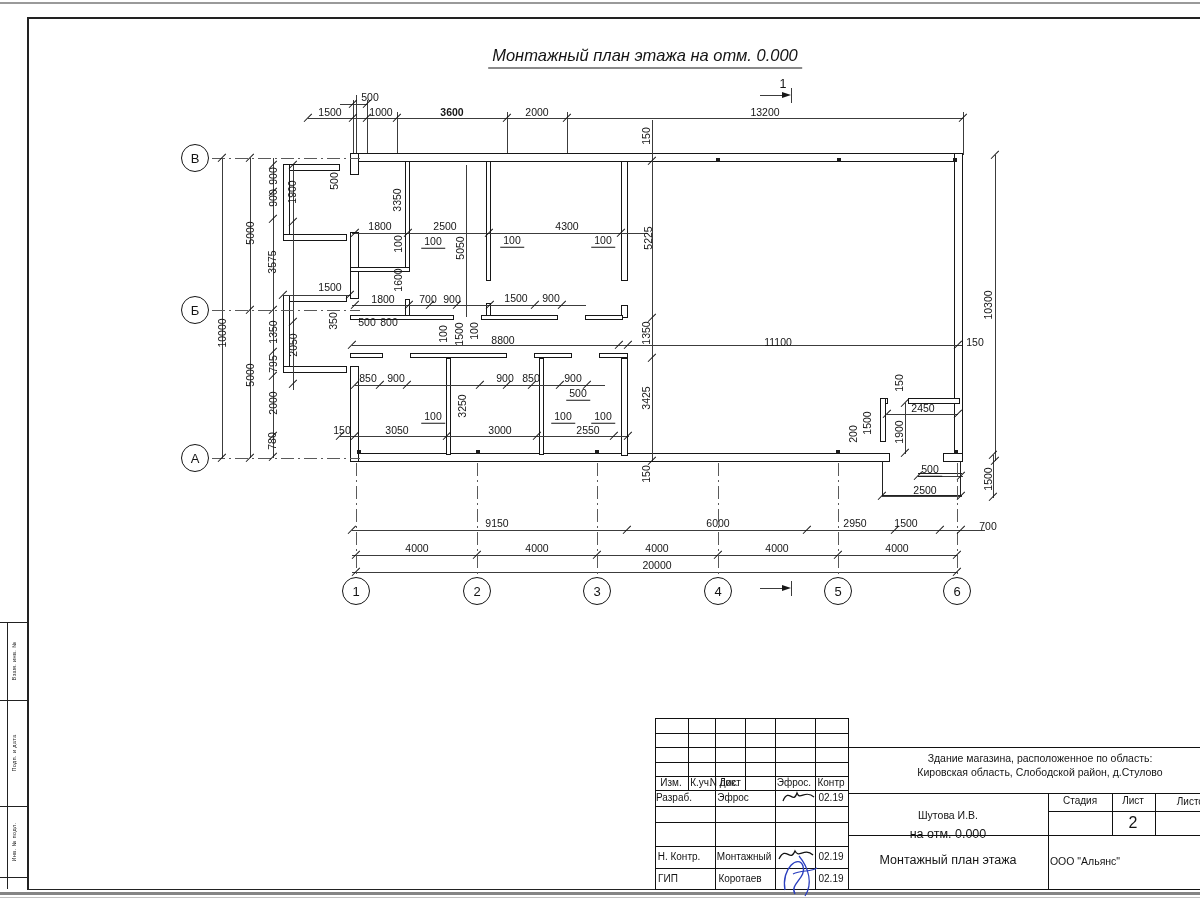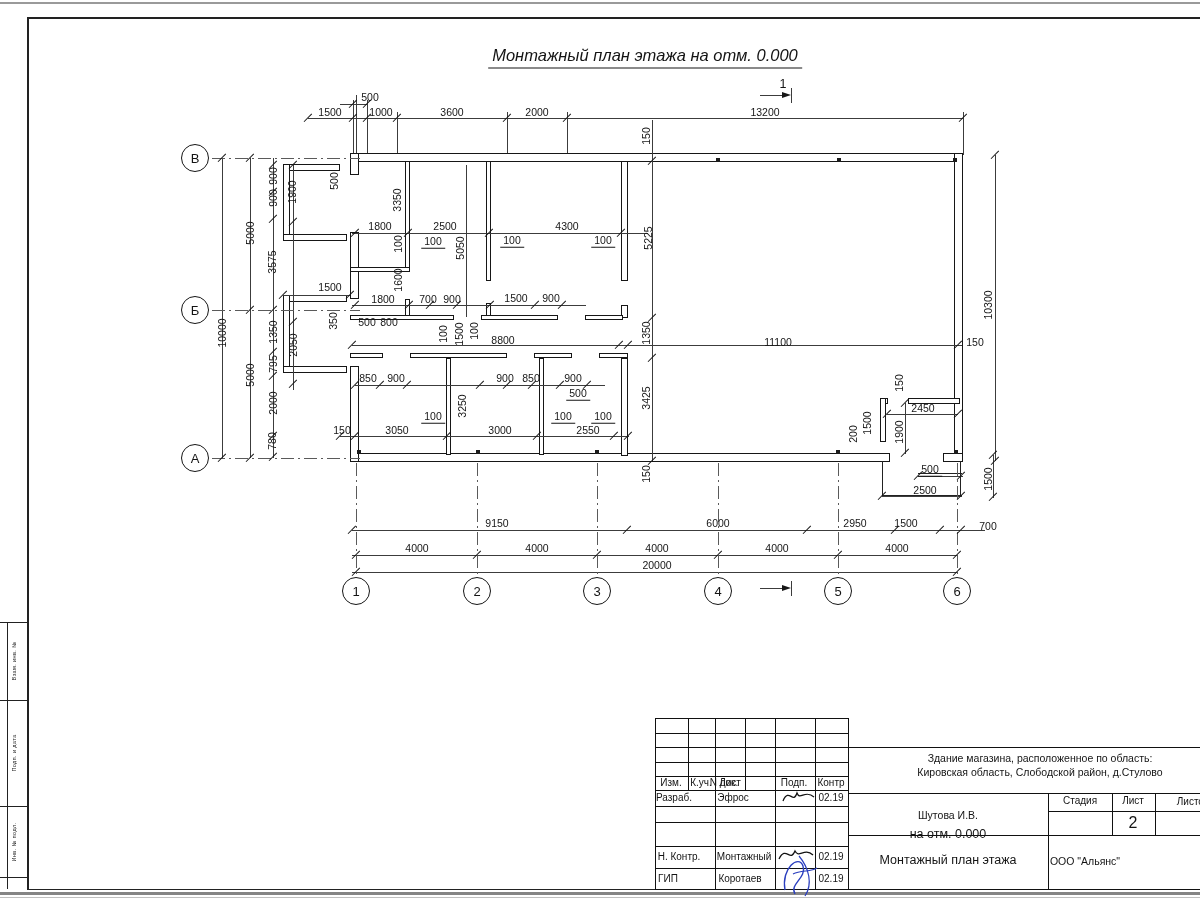--- a/index.html
+++ b/index.html
@@ -247,21 +247,21 @@
       <div class="sq" style="left: 476px; top: 450px;"></div>
       <div class="sq" style="left: 595px; top: 450px;"></div>
       <div class="sq" style="left: 836px; top: 450px;"></div>
       <div class="sq" style="left: 954px; top: 450px;"></div>
     </div>
 
   <div id="dims">
       <span class="dim" style="left: 370px; top: 97px;">500</span>
       <span class="dim" style="left: 330px; top: 112px;">1500</span>
       <span class="dim" style="left: 381px; top: 112px;">1000</span>
-      <span class="dim" style="left: 452px; top: 112px;">3600</span>
+      <span class="dim" style="left: 452px; top: 112px; font-weight: bold;">3600</span>
       <span class="dim" style="left: 537px; top: 112px;">2000</span>
       <span class="dim" style="left: 765px; top: 112px;">13200</span>
       <span class="dim rot" style="left: 646px; top: 136px;">150</span>
       <span class="dim rot" style="left: 273px; top: 176px;">900</span>
       <span class="dim rot" style="left: 273px; top: 198px;">900</span>
       <span class="dim rot" style="left: 292px; top: 192px;">1900</span>
       <span class="dim rot" style="left: 334px; top: 181px;">500</span>
       <span class="dim rot" style="left: 250px; top: 233px;">5000</span>
       <span class="dim rot" style="left: 272px; top: 262px;">3575</span>
       <span class="dim rot" style="left: 222px; top: 333px;">10000</span>
@@ -389,21 +389,21 @@
       <div class="tbl" style="left: 848px; top: 718px; width: 1.4px; height: 172px;"></div>
       <div class="tbl" style="left: 1048px; top: 793px; width: 1.4px; height: 97px;"></div>
       <div class="tbl" style="left: 1112px; top: 793px; width: 1.4px; height: 42px;"></div>
       <div class="tbl" style="left: 1155px; top: 793px; width: 1.4px; height: 42px;"></div>
     </div>
 
   <span class="tbt sm" style="left:671px;top:783px">Изм.</span>
   <span class="tbt sm" style="left:701px;top:783px">К.уч.</span>
   <span class="tbt sm" style="left:730px;top:783px">Лист</span>
   <span class="tbt sm" style="left:724px;top:783px">N док.</span>
-  <span class="tbt sm" style="left:794px;top:783px">Подп.</span>
+  <span class="tbt sm" style="left:794px;top:783px">Эфрос.</span>
   <span class="tbt sm" style="left:831px;top:783px">Контр</span>
 
   <span class="tbt sm" style="left:674px;top:798px">Разраб.</span>
   <span class="tbt sm" style="left:733px;top:798px">Эфрос</span>
   <span class="tbt sm" style="left:831px;top:798px">02.19</span>
 
   <span class="tbt sm" style="left:679px;top:857px">Н. Контр.</span>
   <span class="tbt sm" style="left:744px;top:857px">Монтажный</span>
   <span class="tbt sm" style="left:831px;top:857px">02.19</span>
 

